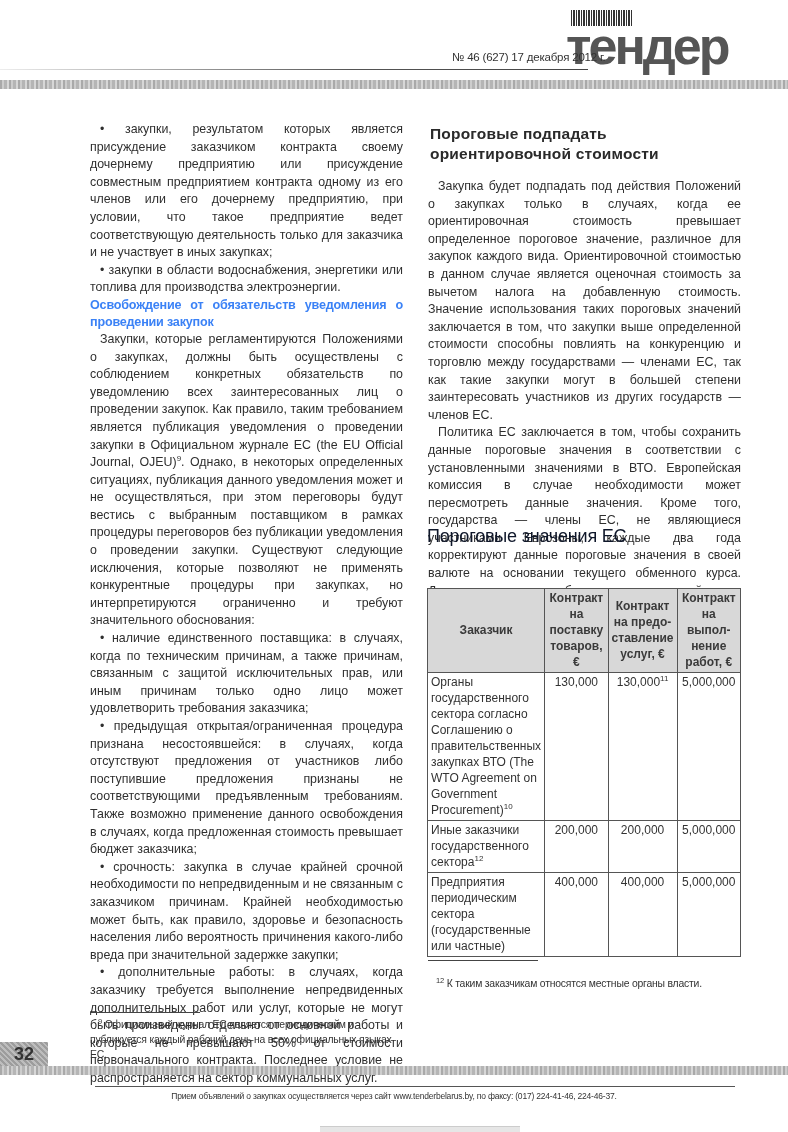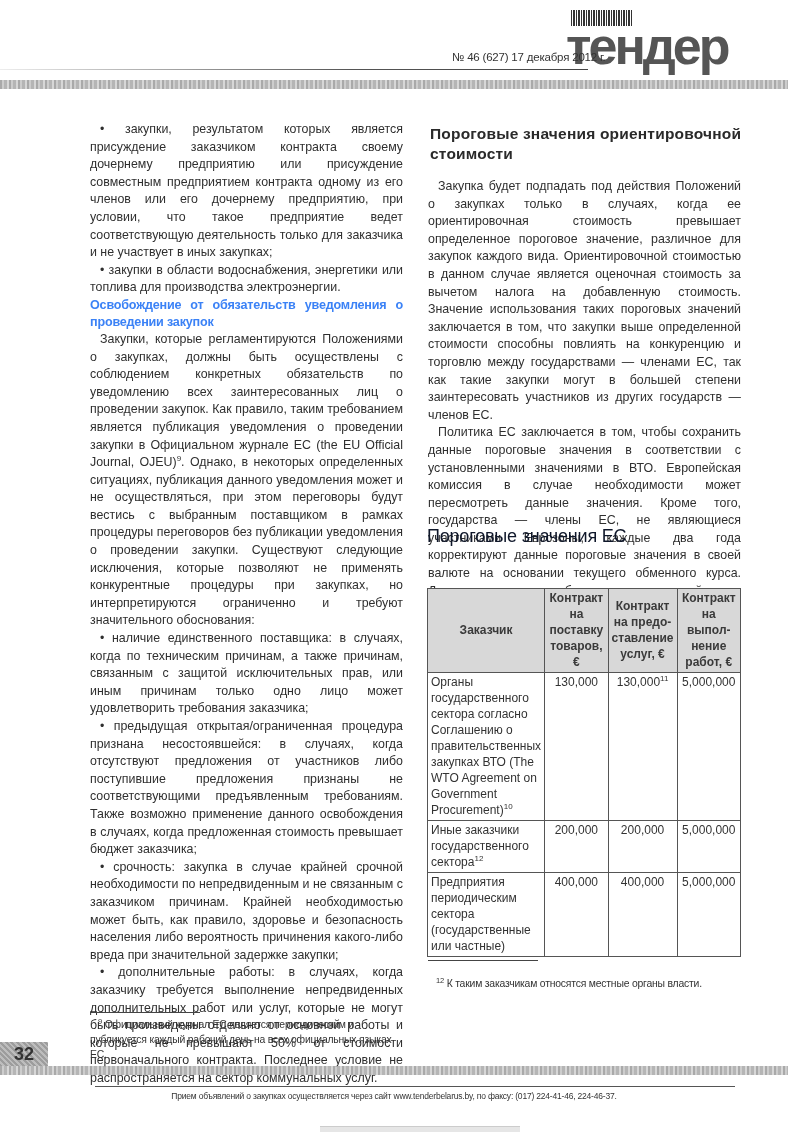--- a/index.html
+++ b/index.html
@@ -87,21 +87,21 @@
   <p class="bullet">предыдущая открытая/ограниченная процедура признана несостоявшейся: в случаях, когда отсутствуют предложения от участников либо поступившие предложения признаны не соответствующими предъявленным требованиям. Также возможно применение данного освобождения в случаях, когда предложенная стоимость превышает бюджет заказчика;</p>
   <p class="bullet">срочность: закупка в случае крайней срочной необходимости по непредвиденным и не связанным с заказчиком причинам. Крайней необходимостью может быть, как правило, здоровье и безопасность населения либо вероятность причинения какого-либо вреда при значительной задержке закупки;</p>
   <p class="bullet">дополнительные работы: в случаях, когда заказчику требуется выполнение непредвиденных дополнительных работ или услуг, которые не могут быть произведены отдельно от основной работы и которые не превышают 50% от стоимости первоначального контракта. Последнее условие не распространяется на сектор коммунальных услуг.</p>
 </div>
 
 <div class="fn-rule" style="left:90px; top:1012px;"></div>
 <div class="fn" style="left:90px; top:1017px; width:320px;">
   <p><sup>9</sup> <span>Официальный журнал ЕС является периодическим и публикуется каждый рабочий день на всех официальных языках ЕС.</span></p>
 </div>
 
-<div class="big-head">Пороговые значения ориентировочной стоимости</div>
+<div class="big-head">Пороговые подпадать ориентировочной стоимости</div>
 <div class="col col-right">
   <p>Закупка будет подпадать под действия Положений о закупках только в случаях, когда ее ориентировочная стоимость превышает определенное пороговое значение, различное для закупок каждого вида. Ориентировочной стоимостью в данном случае является оценочная стоимость за вычетом налога на добавленную стоимость. Значение использования таких пороговых значений заключается в том, что закупки выше определенной стоимости способны повлиять на конкуренцию и торговлю между государствами — членами ЕС, так как такие закупки могут в большей степени заинтересовать участников из других государств — членов ЕС.</p>
   <p>Политика ЕС заключается в том, чтобы сохранить данные пороговые значения в соответствии с установленными значениями в ВТО. Европейская комиссия в случае необходимости может пересмотреть данные значения. Кроме того, государства — члены ЕС, не являющиеся участниками Еврозоны, каждые два года корректируют данные пороговые значения в своей валюте на основании текущего обменного курса. Данные значения были в последний раз пересмотрены в фунтах стерлингов по состоянию на 1 января 2012 года, следующий раз будут пересмотрены в январе 2014 года.</p>
 </div>
 
 <div class="table-title">Пороговые значения ЕС</div>
 
 <table class="thr">
   <colgroup>
       <col class="c0">

